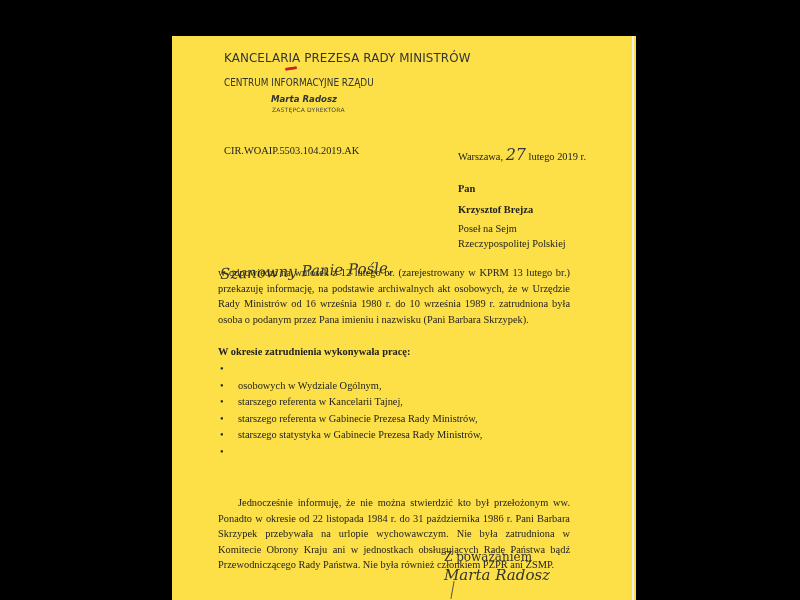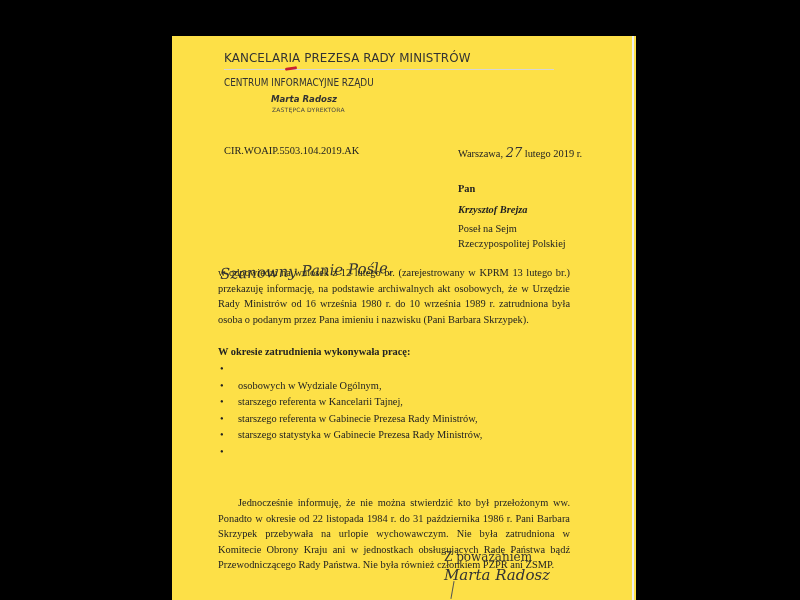--- a/index.html
+++ b/index.html
@@ -8,23 +8,23 @@
     .abs { position:absolute; white-space:nowrap; }
     .hdr-title { left:52px; top:14px; font-family:"DejaVu Sans", sans-serif; font-size:12.4px; color:#333; letter-spacing:0.1px; transform:scaleX(0.96); transform-origin:left; }
     .hdr-line { left:52px; top:33px; width:330px; height:1px; background:#d6d6d6; }
     .hdr-mark { left:113px; top:31px; width:12px; height:3px; background:#c8202f; border-radius:2px; transform:rotate(-8deg); }
     .hdr-sub { left:52px; top:41px; font-family:"DejaVu Sans", sans-serif; font-size:9.6px; color:#333; transform:scaleX(0.93); transform-origin:left; }
     .hdr-name { left:99px; top:58px; font-family:"DejaVu Sans", sans-serif; font-size:8.6px; font-style:italic; font-weight:bold; color:#333; }
     .hdr-role { left:100px; top:70px; font-family:"DejaVu Sans", sans-serif; font-size:6px; color:#444; letter-spacing:0.2px; }
     .t { font-size:10.4px; color:#222; }
     .ref { left:52px; top:109px; }
     .date { left:286px; top:109px; }
-    .date .hand { font-family:"DejaVu Serif", serif; font-style:italic; font-size:13px; color:#333; }
+    .date .hand { font-family:"DejaVu Serif", serif; font-style:italic; font-size:16px; color:#333; }
     .pan { left:286px; top:147px; font-weight:bold; }
-    .name { left:286px; top:168px; font-weight:bold;font-style:italic; }
+    .name { left:286px; top:168px; font-weight:bold; }
     .role1 { left:286px; top:187px; }
     .role2 { left:286px; top:202px; }
     .greet { left:48px; top:226px; font-family:"DejaVu Serif", serif; font-style:italic; font-size:15px; color:#333; transform:rotate(-2deg); }
     .para { position:absolute; left:46px; width:352px; font-size:10.4px; color:#222; line-height:15.5px; text-align:justify; }
     .p1 { top:229px; }
     .intro { left:46px; top:310px;font-weight:bold; }
     .bullets { position:absolute; left:46px; top:327px; margin:0; padding:0; list-style:none; }
     .bullets li { position:relative; height:16.6px; font-size:10.4px; color:#222; padding-left:20px; white-space:nowrap; }
     .bullets li .dot { position:absolute; left:2px; top:0; }
     .p2 { top:459px; text-indent:20px; }

